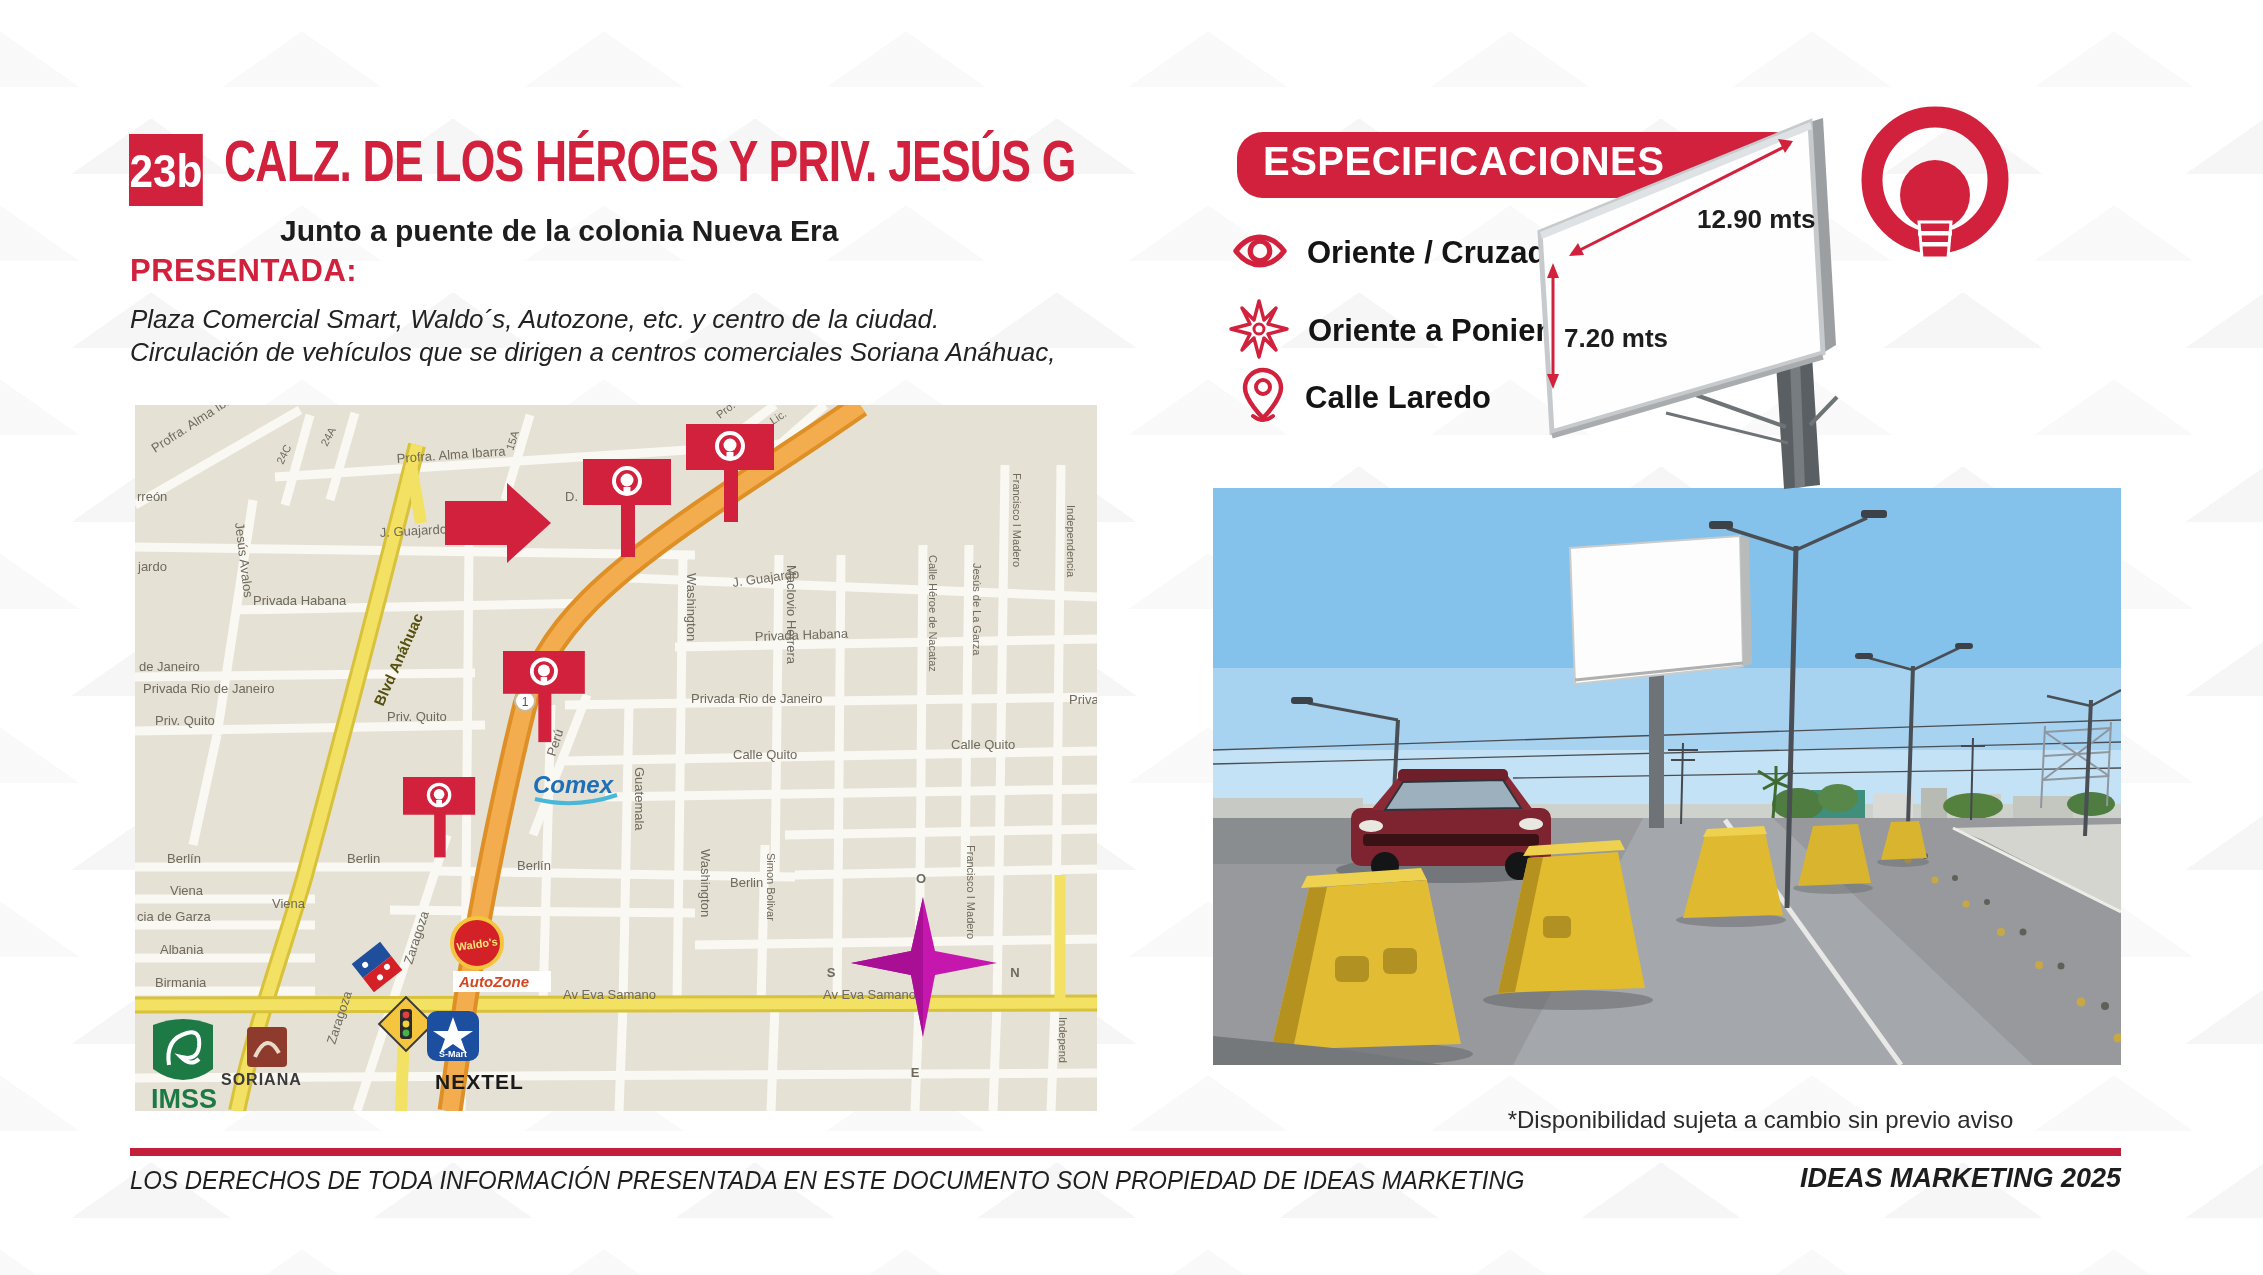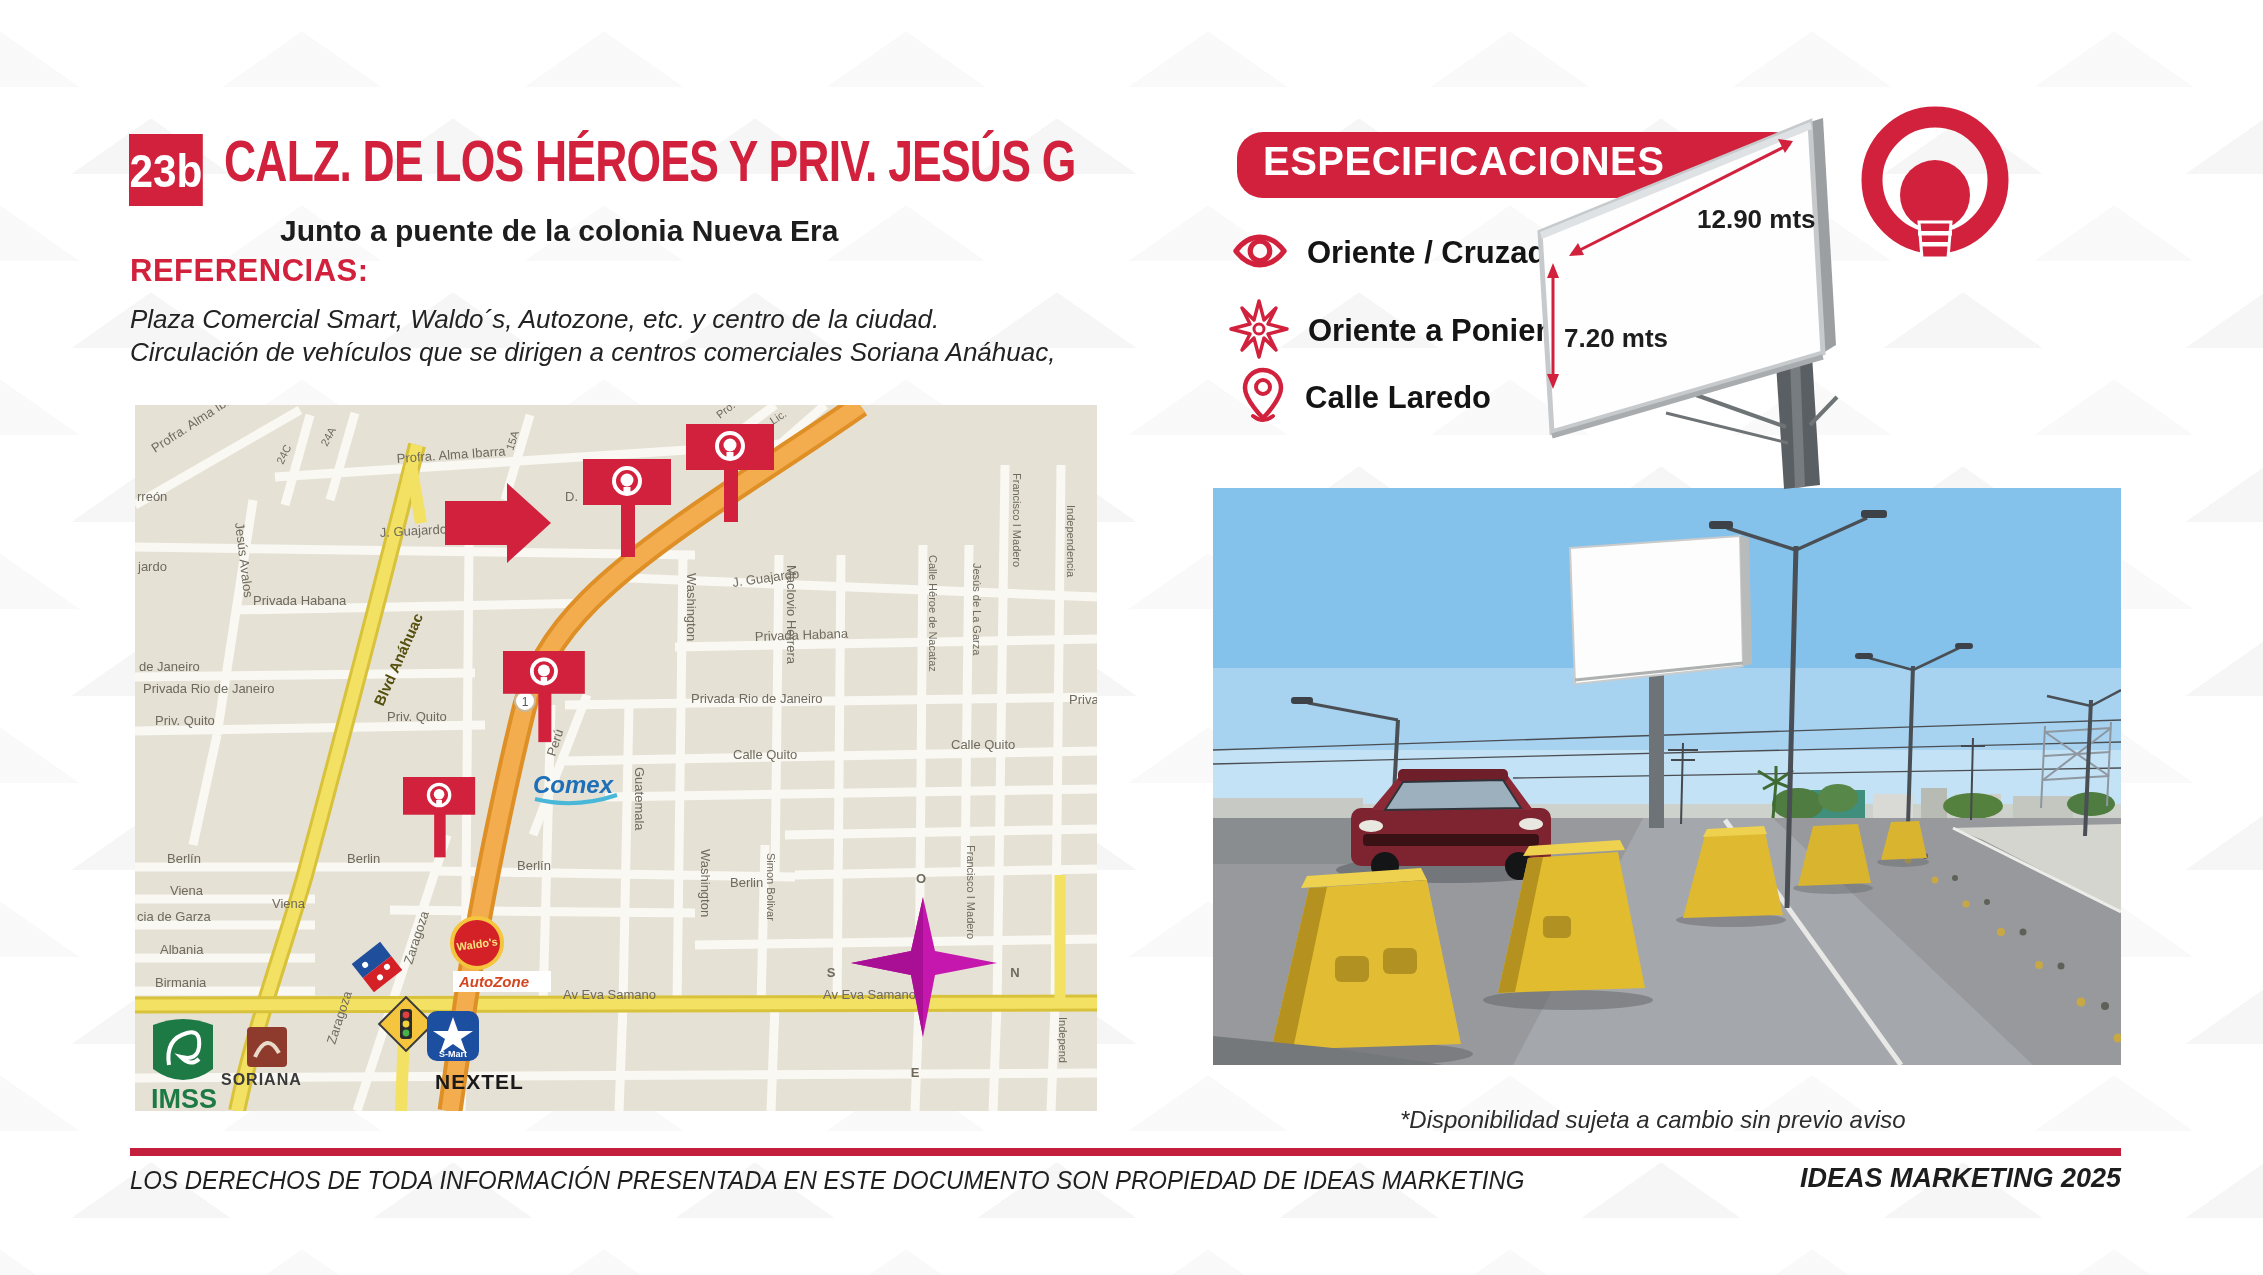--- a/index.html
+++ b/index.html
@@ -29,22 +29,22 @@
   .spec-row{display:flex;align-items:center;gap:18px;z-index:2;}
   .spec-row .lbl{font-size:31px;font-weight:700;color:#141414;white-space:nowrap;}
   .row1{left:1231px;top:228px;}
   .row2{left:1228px;top:298px;}
   .row3{left:1239px;top:366px;}
   .bb-illustration{left:1490px;top:95px;z-index:3;}
   .brand-logo{left:1849px;top:96px;z-index:3;}
   .map-wrap{left:135px;top:405px;z-index:2;}
   .photo-wrap{left:1213px;top:488px;z-index:2;}
   
-  .availability{left:1400px;top:1106px;width:721px;text-align:left;font-size:24px;
-                font-style:italic;color:#2c2c2c;}
+  .availability{left:1400px;top:1106px;width:721px;text-align:center;font-size:24px;
+                color:#2c2c2c;}
   .footer-line{left:130px;top:1148px;width:1991px;height:8px;background:#C31F3C;}
   .footer-left{left:130px;top:1166px;font-size:25px;font-style:italic;color:#1f1f1f;
                white-space:nowrap;transform:scaleX(.96);transform-origin:left;}
   .footer-right{left:1600px;top:1163px;width:521px;text-align:right;font-size:27px;
                 font-weight:800;color:#1d1d1d;font-style:italic;}
   
   .map-svg text{font-family:"Liberation Sans",sans-serif;font-size:13px;fill:#6F6A5E;}
   .map-svg text.lbl-road{font-weight:bold;fill:#55500E;font-size:15px;}
   .map-svg text.lbl-sm{font-size:11px;}
   .dim-label{font-family:"Liberation Sans",sans-serif;font-size:26px;font-weight:bold;fill:#1d1d1d;}
@@ -52,21 +52,21 @@
   .poi-txt{font-family:"Liberation Sans",sans-serif;font-weight:bold;}
 </style>
 </head>
 <body>
 
 <div class="page">
 
   <div class="abs badge">23b</div>
   <div class="abs title">CALZ. DE LOS HÉROES Y PRIV. JESÚS G</div>
   <div class="abs subtitle">Junto a puente de la colonia Nueva Era</div>
-  <div class="abs ref-heading">REFERENCIAS:</div>
+  <div class="abs ref-heading">PRESENTADA:</div>
   <div class="abs ref-text">
     <div>Plaza Comercial Smart, Waldo´s, Autozone, etc. y centro de la ciudad.</div>
     <div>Circulación de vehículos que se dirigen a centros comerciales Soriana Anáhuac,</div>
   </div>
 
   <div class="abs spec-banner">ESPECIFICACIONES</div>
 
   <div class="abs spec-row row1">
     <span>
       <svg width="58" height="46" viewBox="0 0 48 40">

